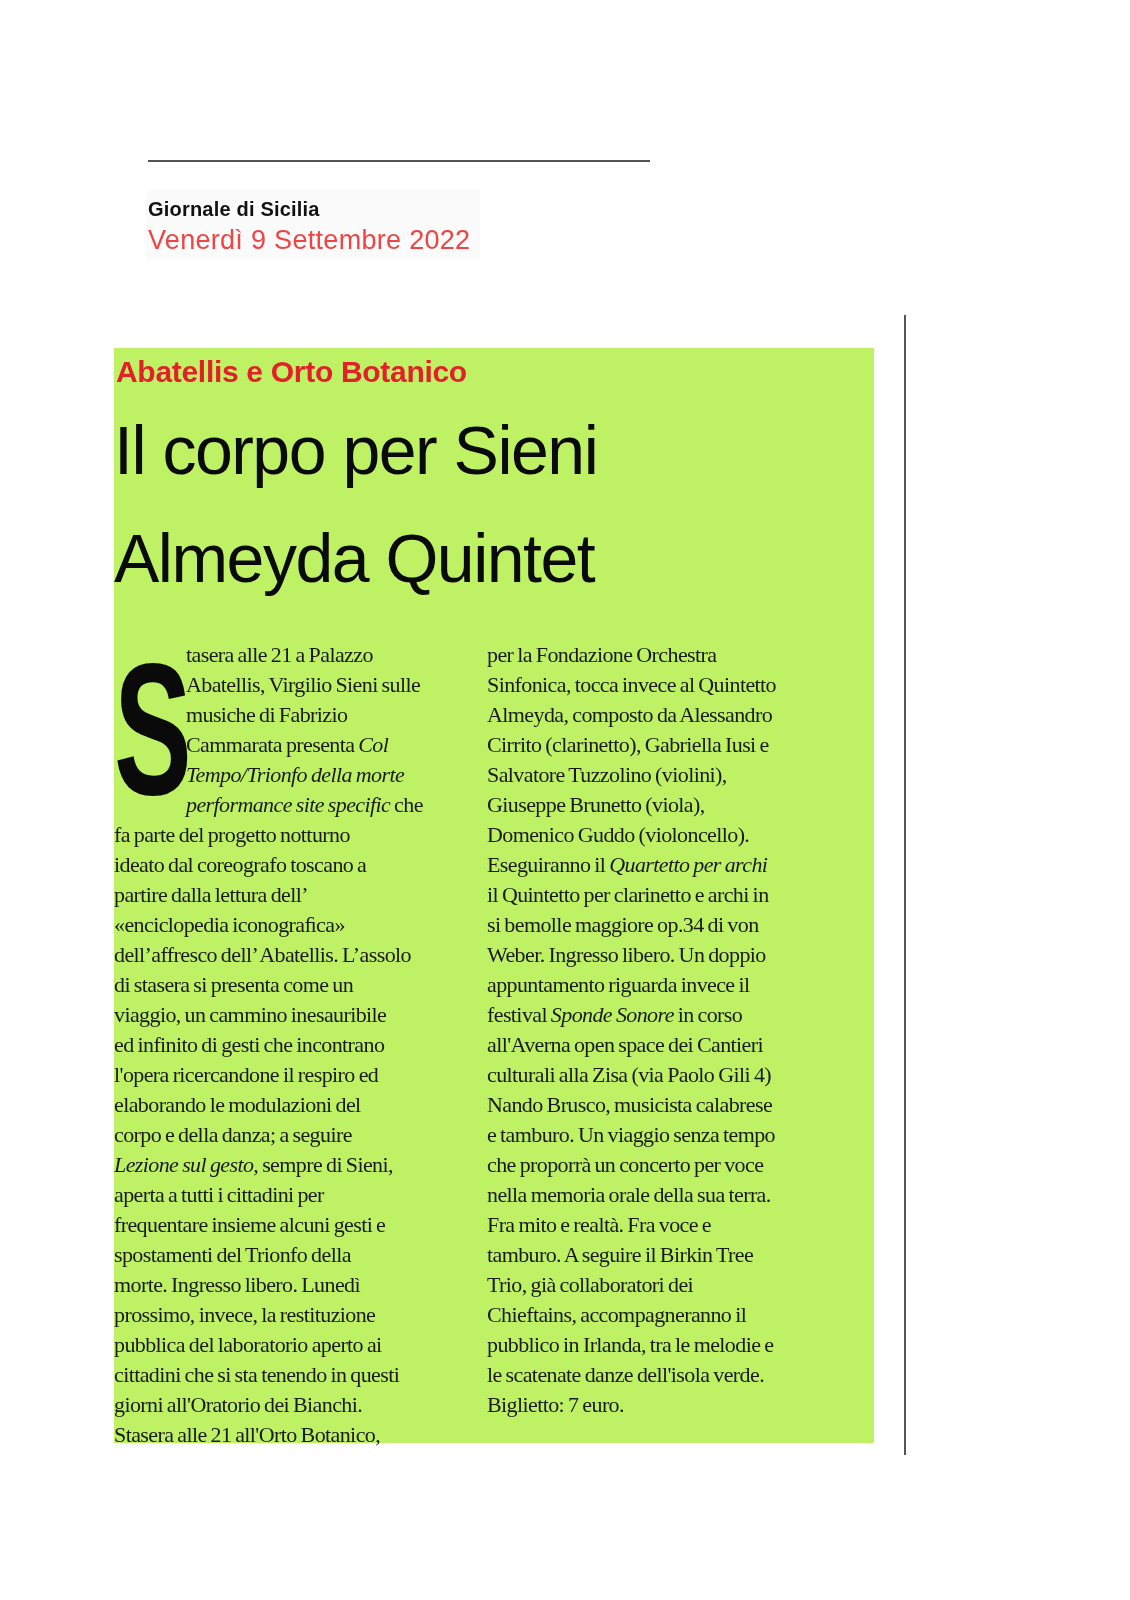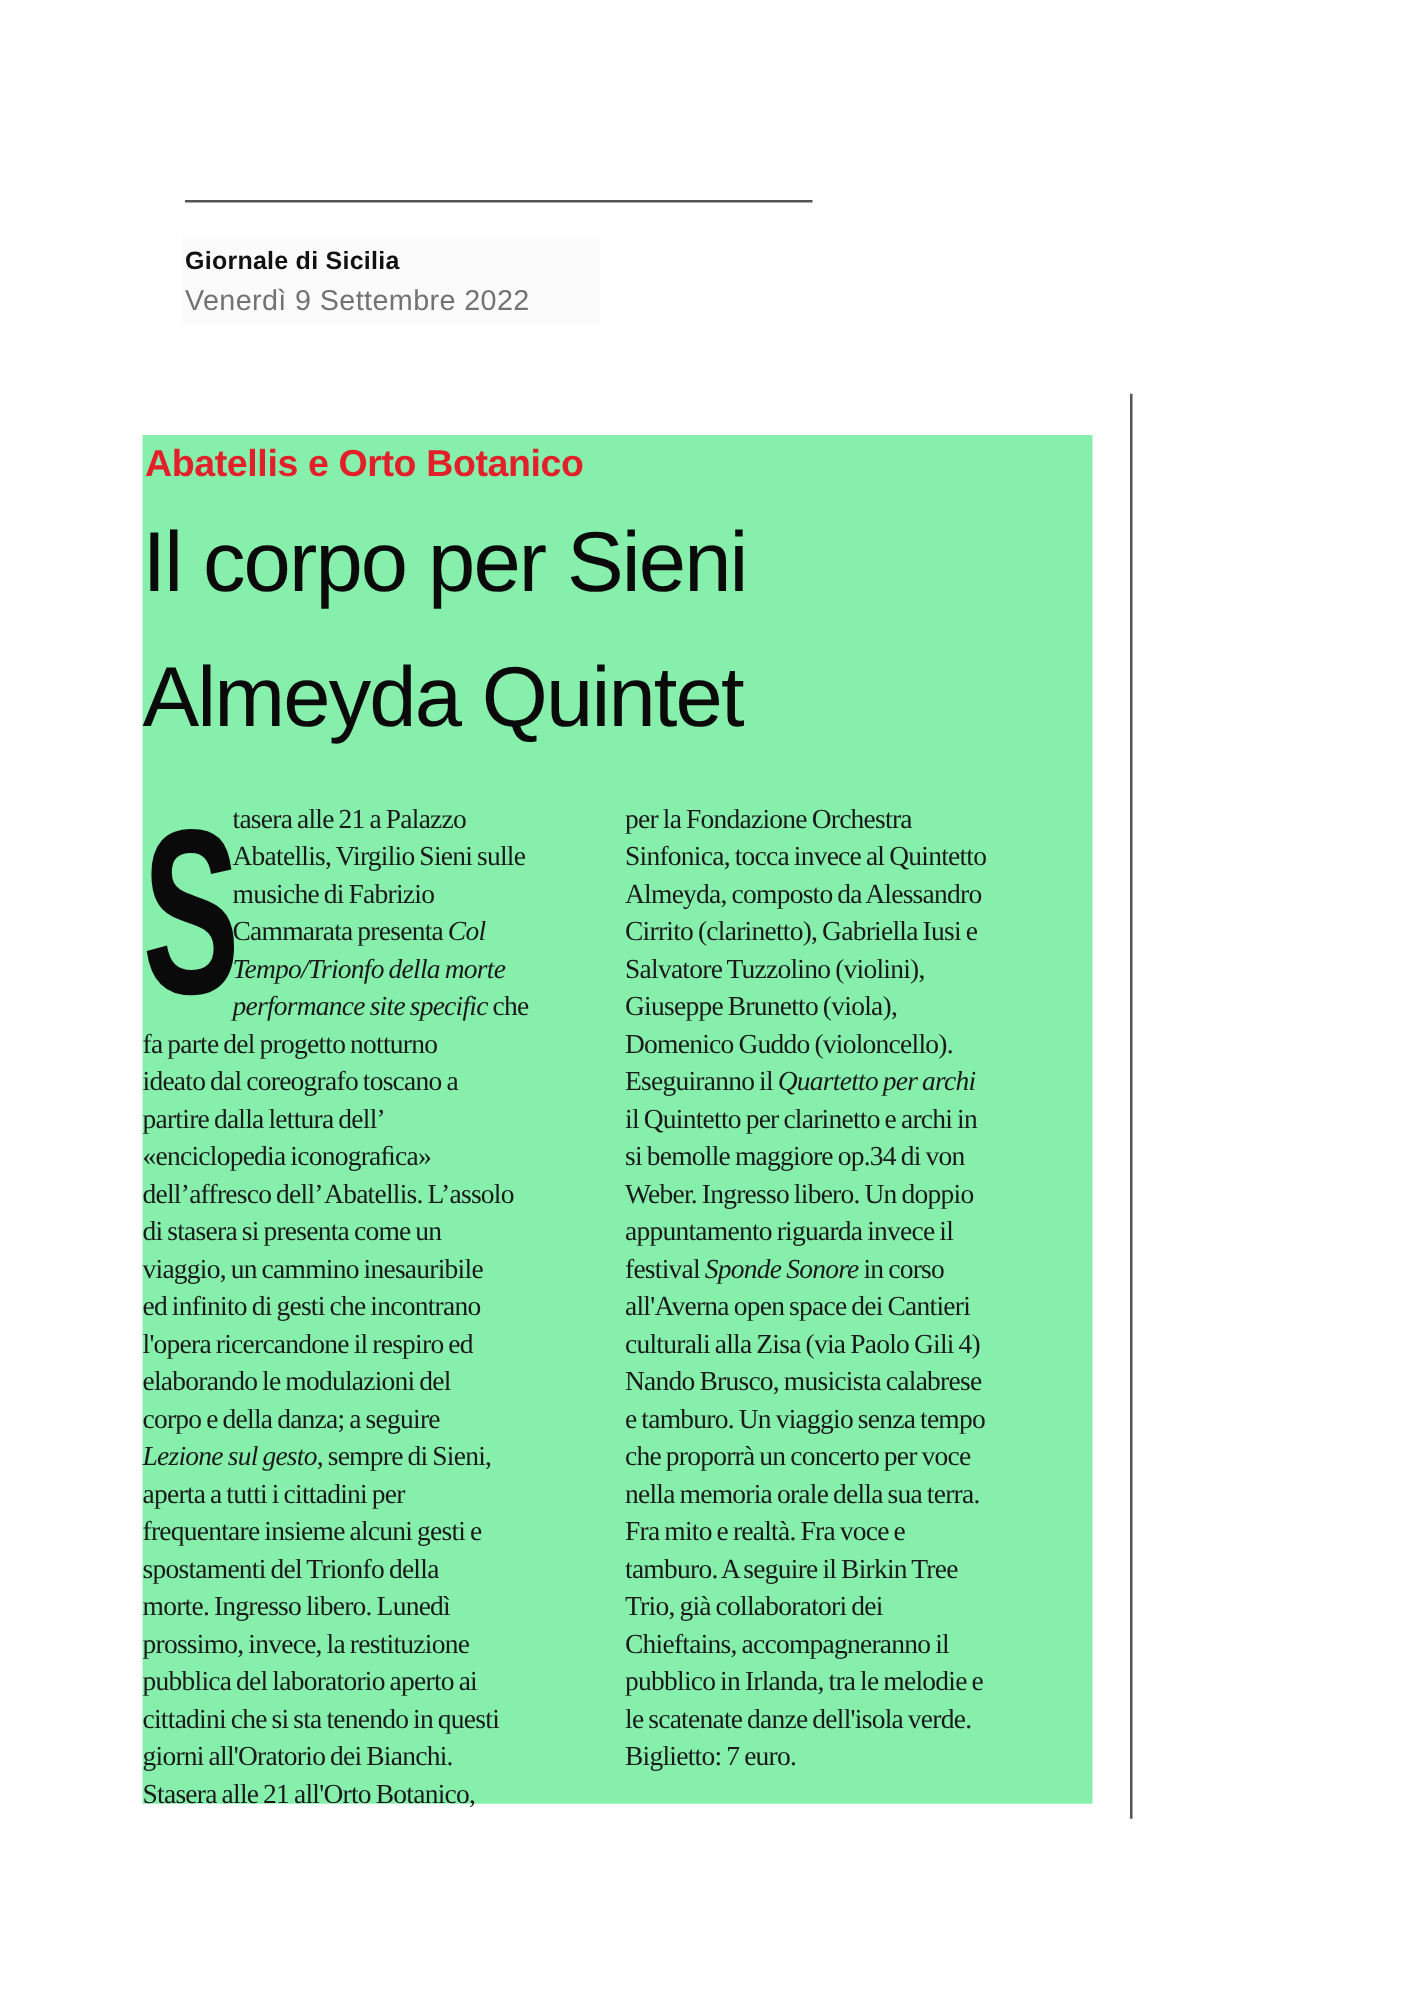--- a/index.html
+++ b/index.html
@@ -33,40 +33,40 @@
       font-family: "Liberation Sans", "DejaVu Sans", sans-serif;
     }
     .masthead-name {
       font-size: 20px;
       font-weight: bold;
       color: #111111;
       line-height: 30px;
       letter-spacing: 0.2px;
     }
     .masthead-date {
-      font-size: 23px;
-      color: #737373;
+      font-size: 27px;
+      color: #ef4444;
       line-height: 32px;
       letter-spacing: 0.3px;
     }
     .side-rule {
       position: absolute;
       left: 904px;
       top: 315px;
       width: 2px;
       height: 1140px;
       background: #555555;
     }
     .article {
       position: absolute;
       left: 114px;
       top: 348px;
       width: 760px;
       height: 1095px;
-      background: #86efac;
+      background: #bef264;
     }
     .kicker {
       position: absolute;
       left: 2px;
       top: 6px;
       font-family: "Liberation Sans", "DejaVu Sans", sans-serif;
       font-weight: bold;
       font-size: 30px;
       color: #e3202a;
       letter-spacing: -0.3px;
@@ -90,21 +90,21 @@
       position: absolute;
       top: 292px;
       width: 370px;
       font-size: 22px;
       line-height: 30px;
       color: #1a1a1a;
       letter-spacing: -0.6px;
       word-spacing: -1px;
     }
     .col-left { left: 0px; }
-    .col-right { left: 386px; }
+    .col-right { left: 373px; }
     .line { white-space: nowrap; height: 30px; }
     .indent { padding-left: 72px; }
     .dropcap {
       position: absolute;
       left: 0px;
       top: 4px;
       width: 64px;
       height: 170px;
       font-family: "Liberation Sans", "DejaVu Sans", sans-serif;
       font-weight: bold;

